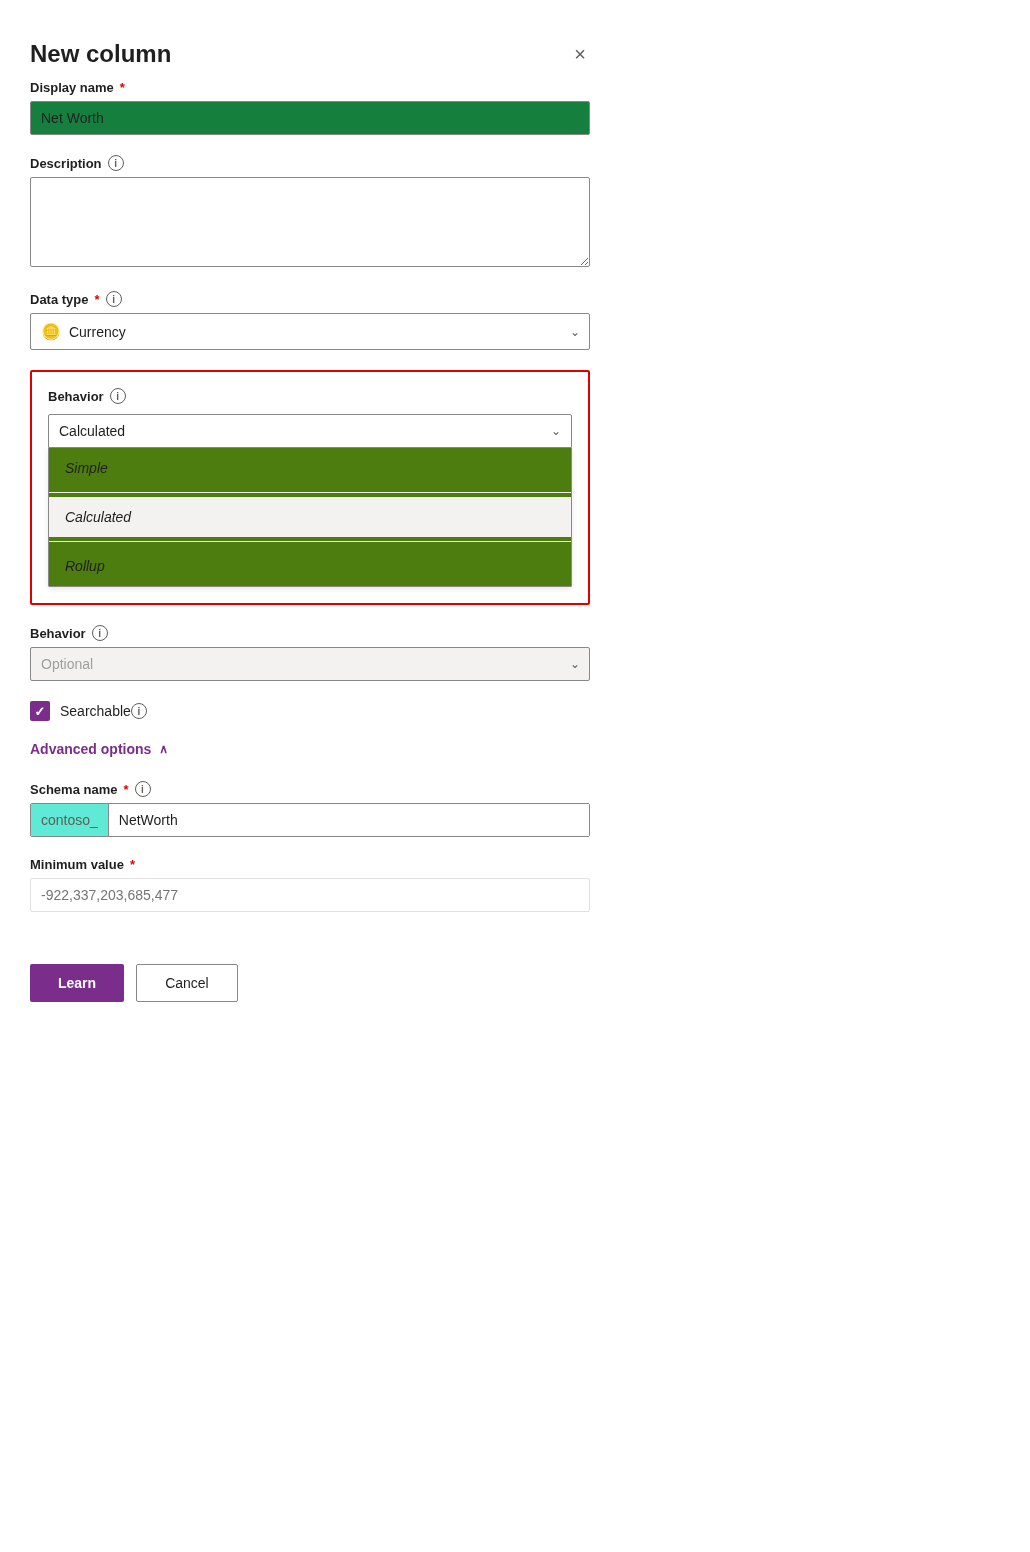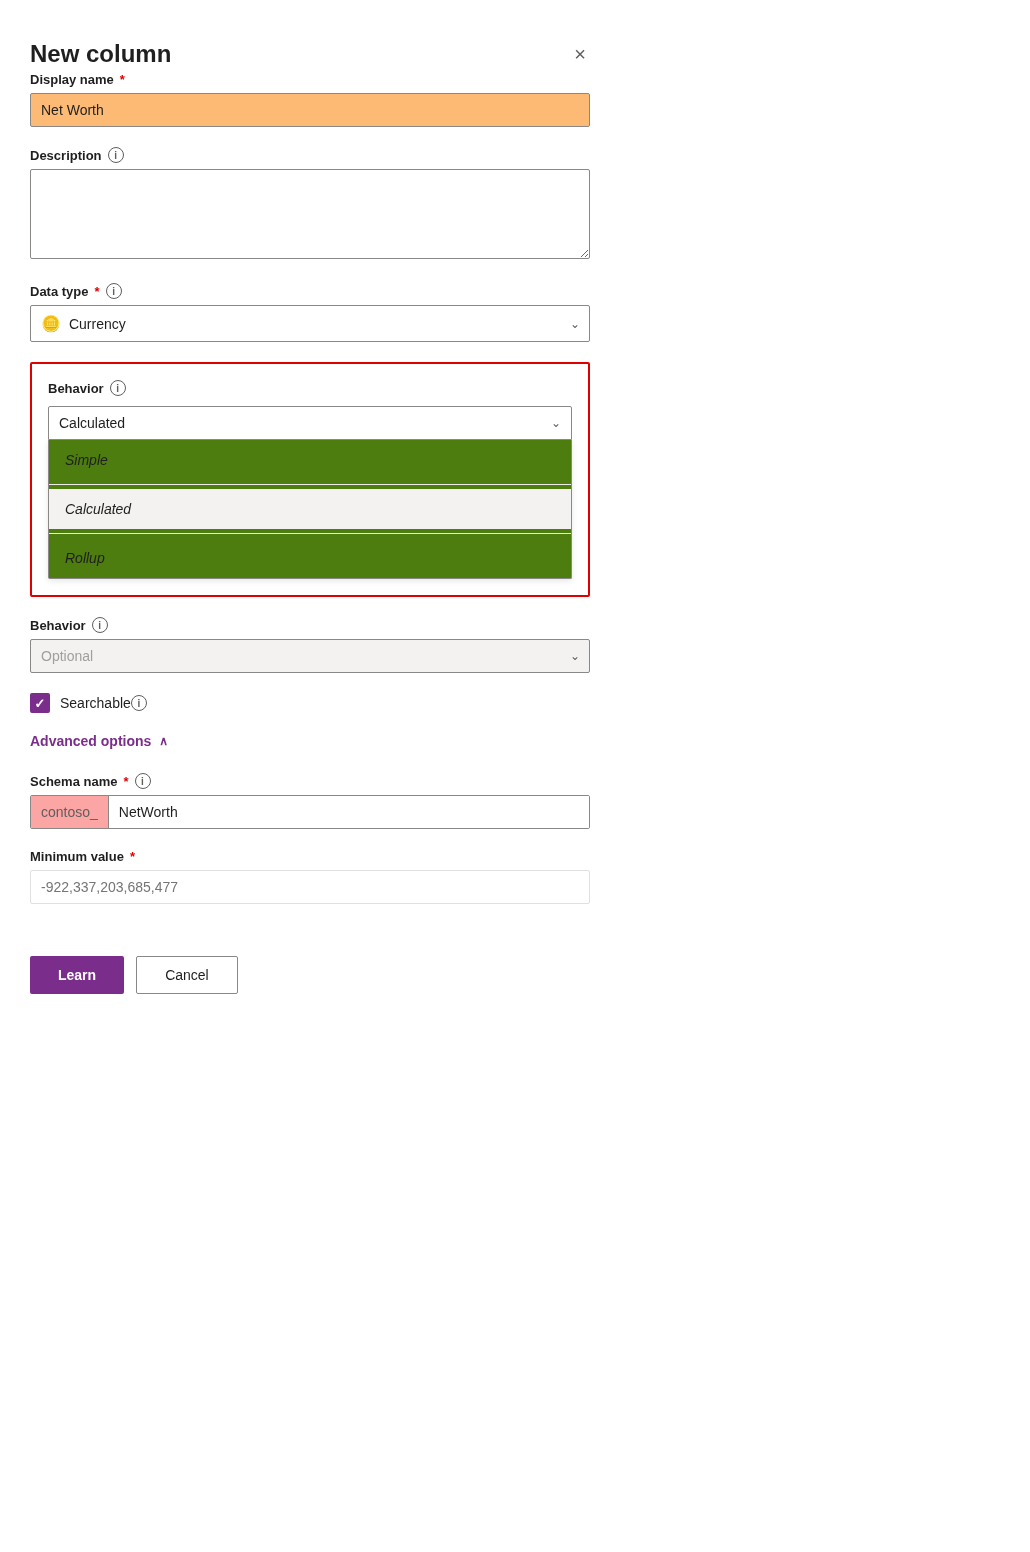--- a/index.html
+++ b/index.html
@@ -14,21 +14,21 @@
 
     .page-container {
       max-width: 560px;
       position: relative;
     }
 
     .header-row {
       display: flex;
       justify-content: space-between;
       align-items: flex-start;
-      margin-bottom: 4px;
+      margin-bottom: 12px;
     }
 
     .page-title {
       font-size: 24px;
       font-weight: 600;
       color: #1f1f1f;
     }
 
     .close-btn {
       background: none;
@@ -84,21 +84,21 @@
     }
 
     .text-input {
       width: 100%;
       border: 1px solid #8a8886;
       border-radius: 2px;
       padding: 8px 10px;
       font-size: 14px;
       color: #1f1f1f;
       outline: none;
-      background: #fdba74;
+      background: #15803d;
     }
 
     .textarea-input {
       width: 100%;
       border: 1px solid #8a8886;
       border-radius: 2px;
       padding: 8px 10px;
       font-size: 14px;
       color: #1f1f1f;
       outline: none;
@@ -267,21 +267,21 @@
 
     
     .schema-input-row {
       display: flex;
       border: 1px solid #8a8886;
       border-radius: 2px;
       overflow: hidden;
     }
 
     .schema-prefix {
-      background: #fca5a5;
+      background: #5eead4;
       border-right: 1px solid #8a8886;
       padding: 8px 10px;
       font-size: 14px;
       color: #605e5c;
       white-space: nowrap;
       display: flex;
       align-items: center;
     }
 
     .schema-value {

